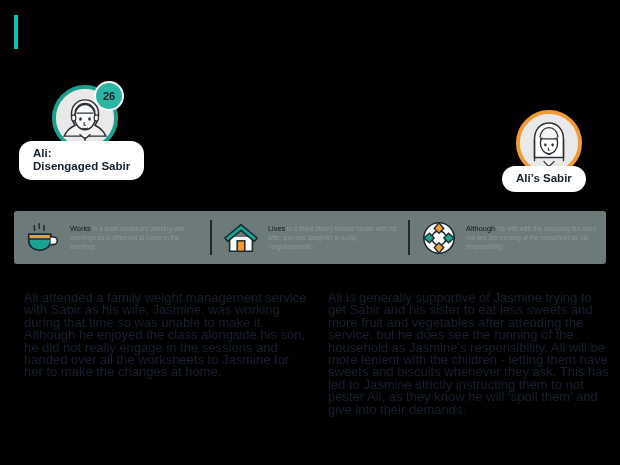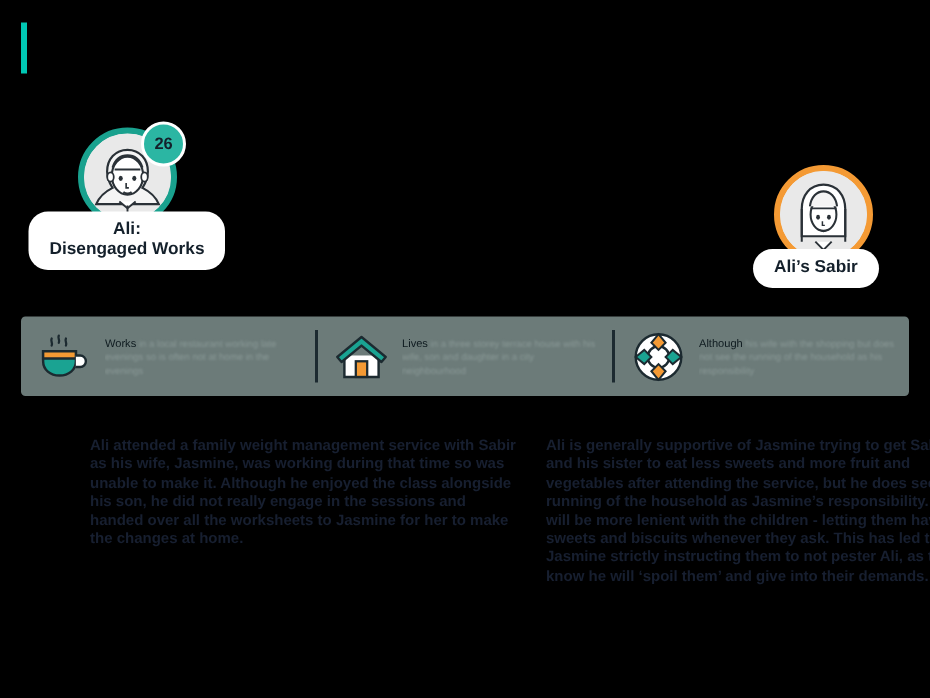--- a/index.html
+++ b/index.html
@@ -59,21 +59,21 @@
     justify-content: center;
     z-index: 4;
     letter-spacing: -0.2px;
   }
 
   .persona-pill {
     position: absolute;
     background: #FFFFFF;
     border-radius: 13px;
     padding: 6px 14px 7px 14px;
-    text-align: center;
+    text-align: left;
     color: #14202B;
     font-weight: bold;
     font-size: 11.5px;
     line-height: 13px;
     z-index: 5;
     white-space: nowrap;
   }
 
   
   .info-strip {
@@ -124,24 +124,23 @@
     color: #8A9997;
     filter: blur(0.65px);
   }
 
   
   .copy-col {
     position: absolute;
     top: 292px;
     width: 285px;
     color: #171F30;
-    font-size: 10px;
+    font-size: 13px;
     line-height: 12.4px;
-    font-weight: bold;
-    margin-left: 36px;
+    font-weight: normal;
   }
   .copy-left { left: 24px; }
   .copy-right { left: 328px; }
   .copy-col p { margin: 0 0 12px 0; }
   .copy-col p:last-child { margin-bottom: 0; }
 </style>
 </head>
 <body>
 
 <div class="accent-bar"></div>
@@ -160,21 +159,21 @@
       <path d="M29 43c2 1.4 4 1.4 6 0" fill="none" stroke="#2A3137" stroke-width="1.4"></path>
       <ellipse cx="19.5" cy="32" rx="2.4" ry="3.4" fill="#FFFFFF" stroke="#2A3137" stroke-width="1.3"></ellipse>
       <ellipse cx="44.5" cy="32" rx="2.4" ry="3.4" fill="#FFFFFF" stroke="#2A3137" stroke-width="1.3"></ellipse>
       <path d="M26 50l6 5 6-5" fill="#FFFFFF" stroke="#2A3137" stroke-width="1.4"></path>
       <path d="M32 53v7" stroke="#2A3137" stroke-width="1.4"></path>
     </svg>
   </div>
   <div class="age-badge" style="left:42px; top:-4px;">26</div>
   <div class="persona-pill" style="left:-33px; top:56px;">
     <div>Ali:</div>
-    <div>Disengaged Works</div>
+    <div>Disengaged Sabir</div>
   </div>
 </div>
 
 <div class="persona" style="left:516px; top:110px;">
   <div class="persona-avatar avatar-ring-orange">
     <svg viewBox="0 0 64 64">
       <circle cx="32" cy="32" r="32" fill="#E9E9E9"></circle>
       <path d="M32 10c-10 0-16 8-16 18v20h32V28c0-10 -6-18 -16-18z" fill="#FFFFFF" stroke="#2A3137" stroke-width="1.6"></path>
       <ellipse cx="32" cy="32" rx="9.5" ry="12" fill="#FFFFFF" stroke="#2A3137" stroke-width="1.5"></ellipse>
       <path d="M22 26c1-7 5-11 10-11s9 4 10 11" fill="#F4F4F4" stroke="#2A3137" stroke-width="1.5"></path>

